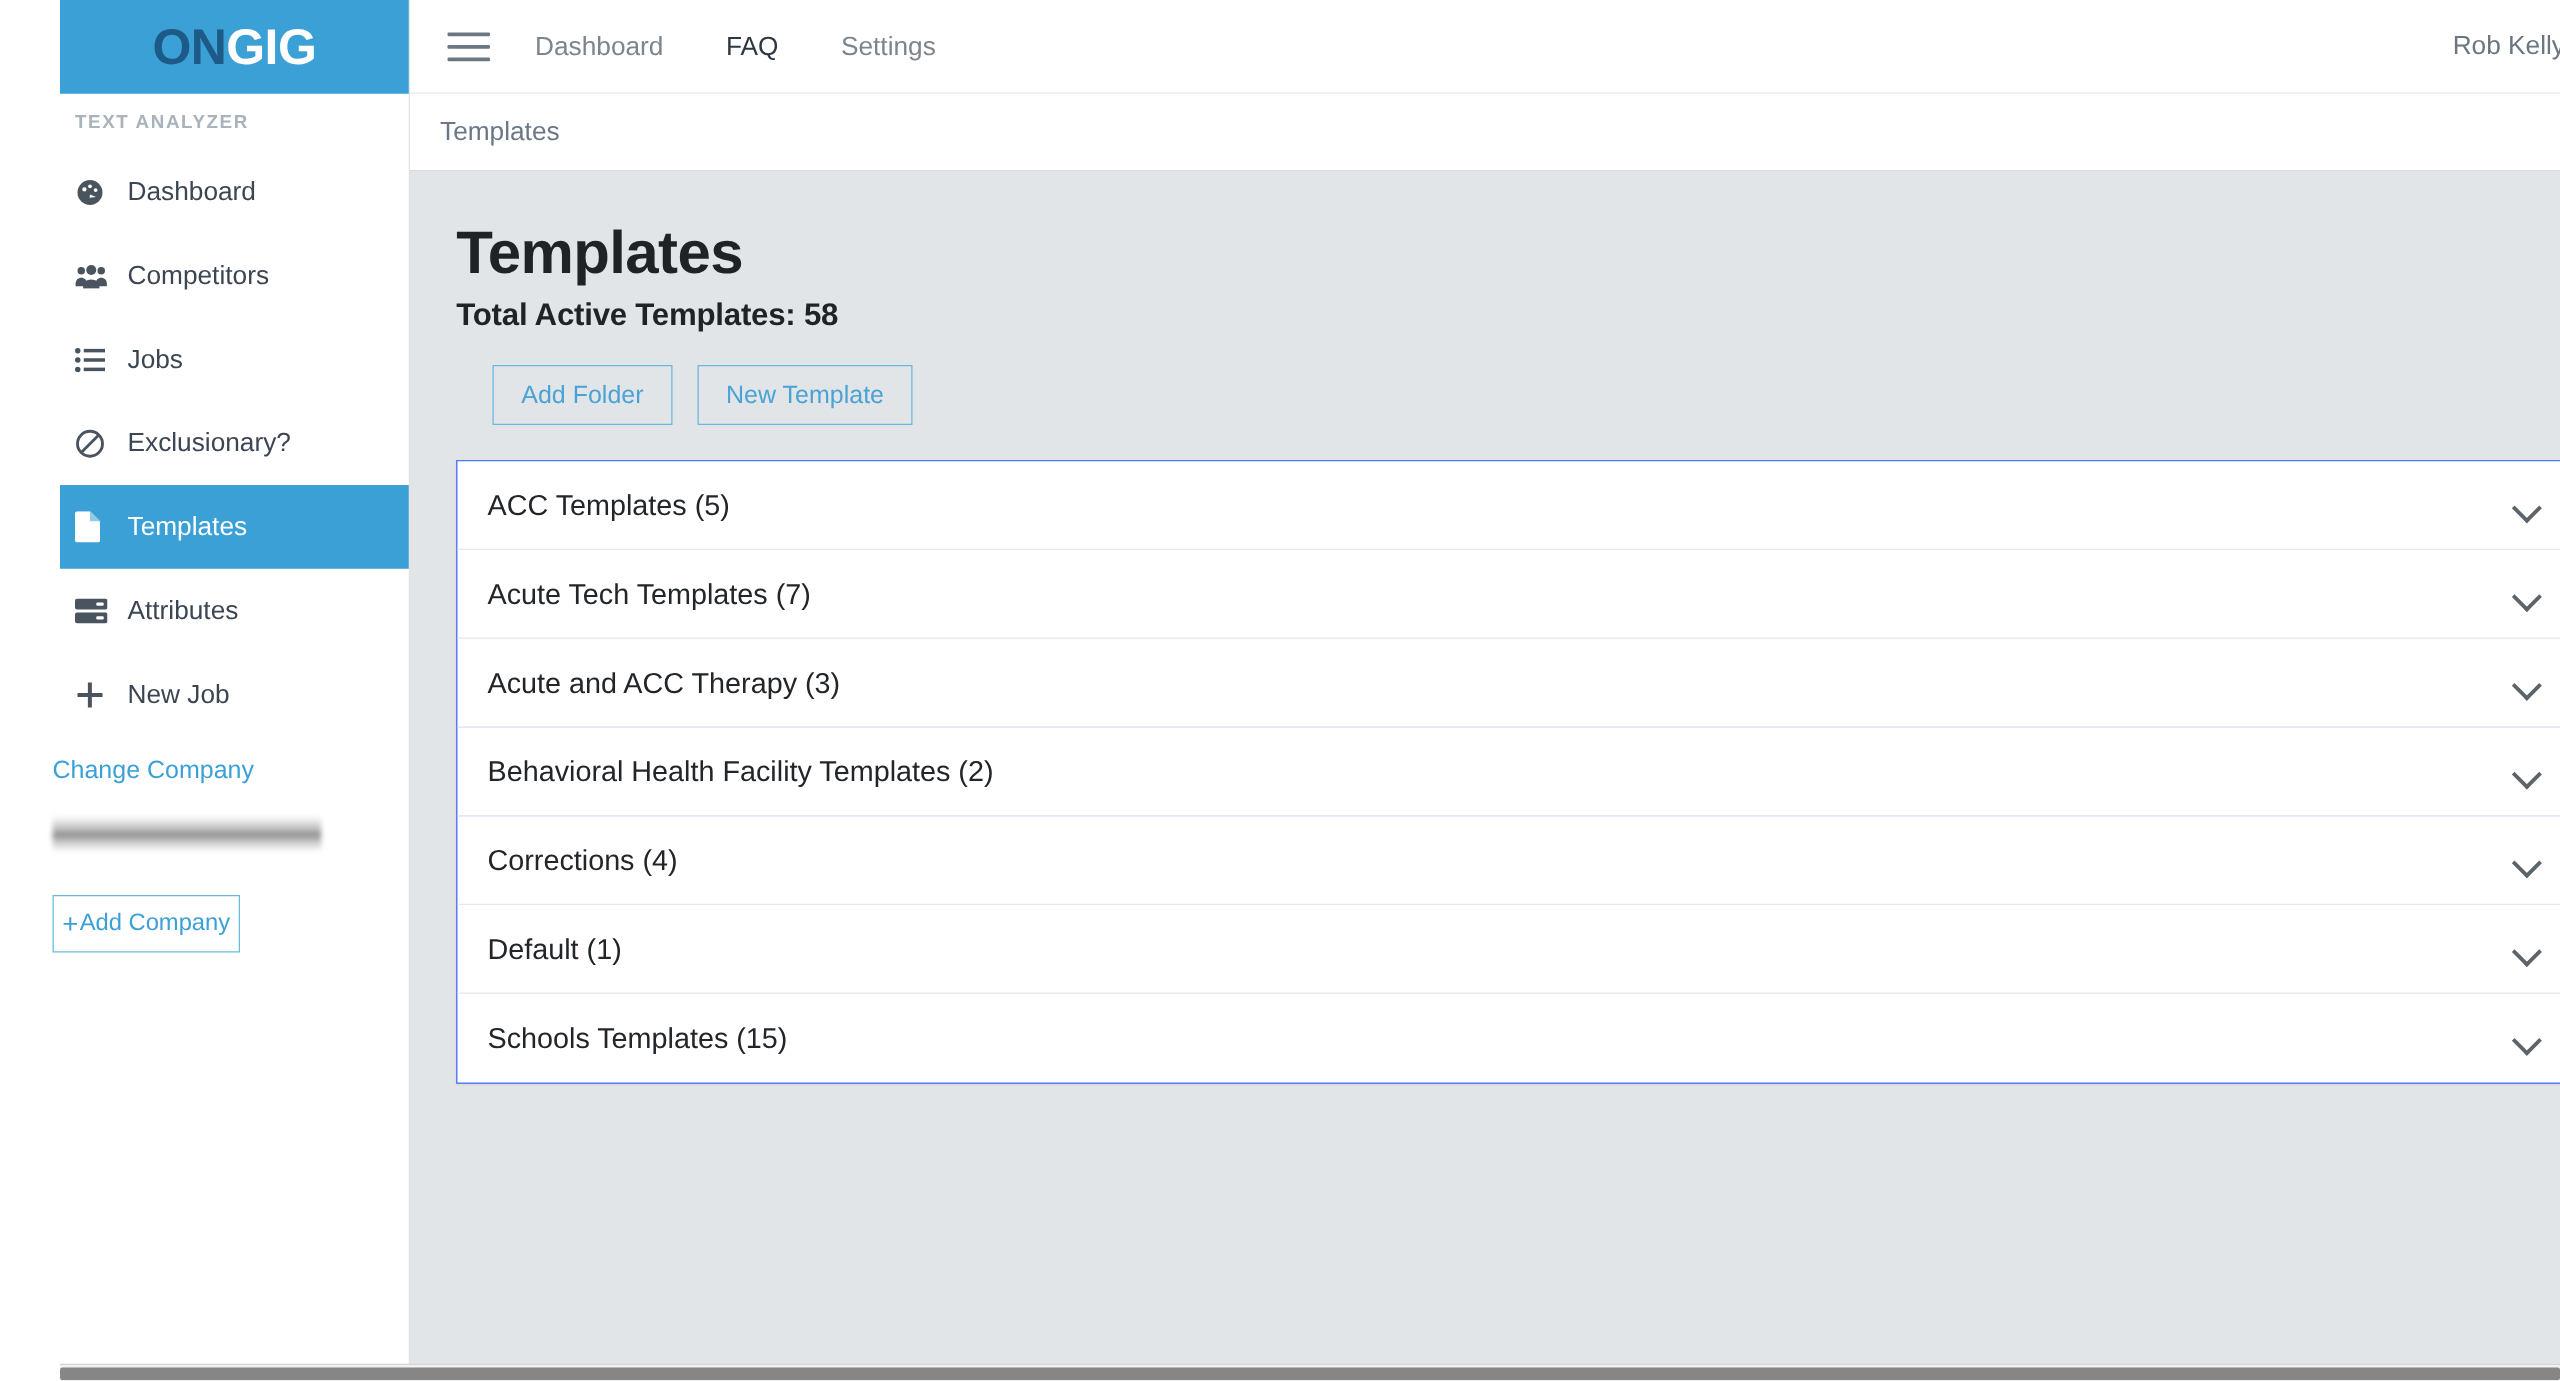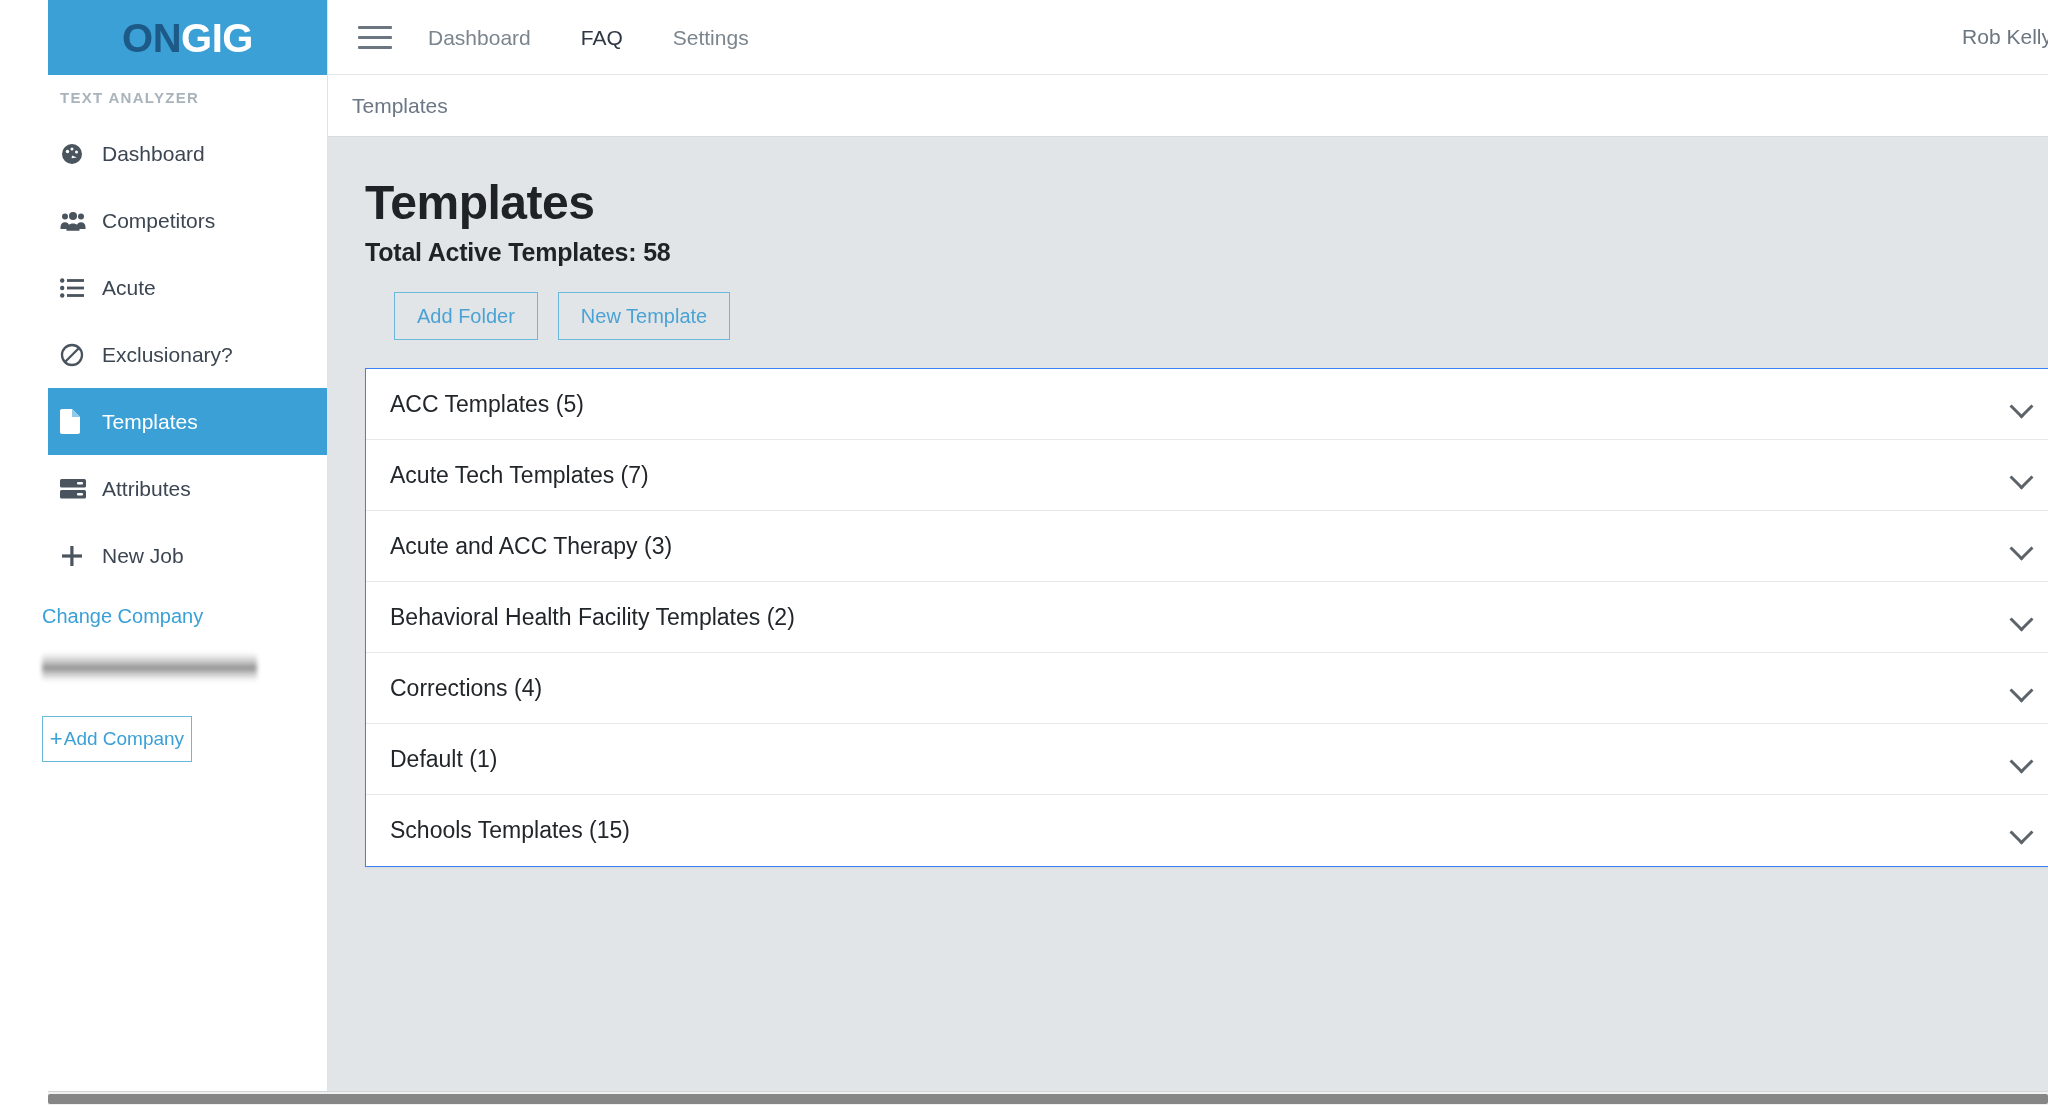--- a/index.html
+++ b/index.html
@@ -327,21 +327,21 @@
         <span class="nav-icon">
           <svg width="24" height="20" viewBox="0 0 24 20" fill="#4a545e">
             <circle cx="2.2" cy="2.5" r="2.2"></circle>
               <rect x="7" y="1.1" width="17" height="2.8"></rect>
             <circle cx="2.2" cy="10" r="2.2"></circle>
               <rect x="7" y="8.6" width="17" height="2.8"></rect>
             <circle cx="2.2" cy="17.5" r="2.2"></circle>
               <rect x="7" y="16.1" width="17" height="2.8"></rect>
           </svg>
         </span>
-        <span class="nav-label">Acute</span>
+        <span class="nav-label">Jobs</span>
       </div>
 
       <div class="nav-item">
         <span class="nav-icon">
           <svg width="24" height="24" viewBox="0 0 24 24" fill="none" stroke="#4a545e" stroke-width="2.3">
             <circle cx="12" cy="12" r="10"></circle>
             <line x1="5" y1="19" x2="19" y2="5"></line>
           </svg>
         </span>
         <span class="nav-label">Exclusionary?</span>

